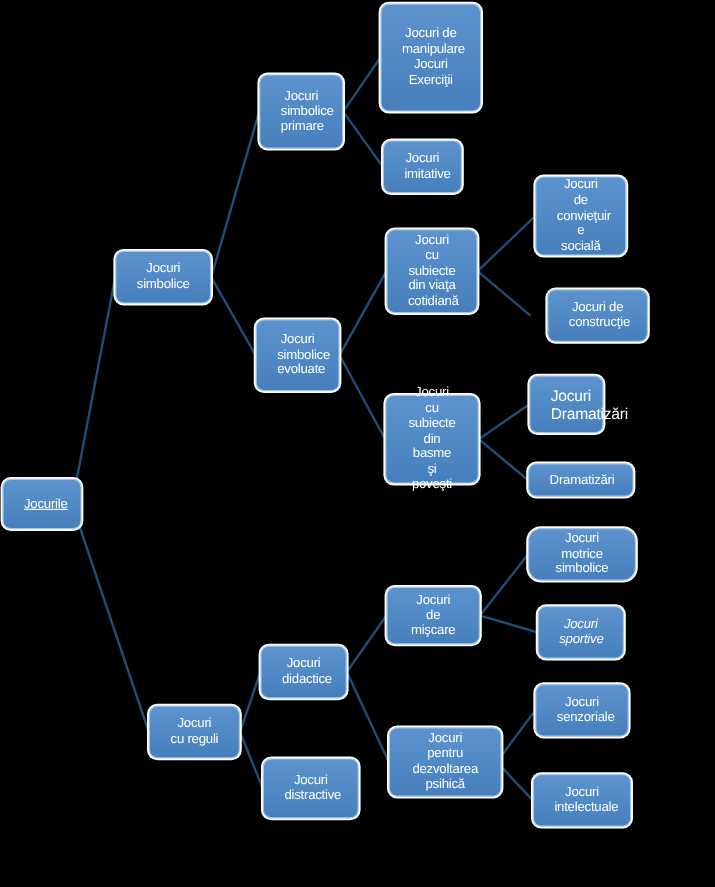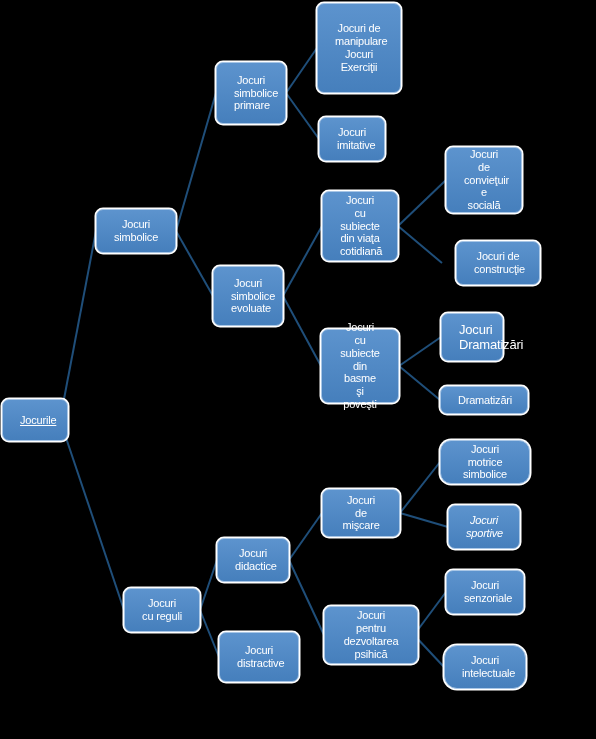--- a/index.html
+++ b/index.html
@@ -131,16 +131,16 @@
     </div>
     <div class="node" style="left: 440px; top: 440px; width: 90px; height: 44px; font-size: 11px; border-radius: 11px;">
       <span>Jocuri motrice simbolice</span>
     </div>
     <div class="node" style="left: 448px; top: 505px; width: 72px; height: 44px; font-size: 11px; font-style: italic;">
       <span>Jocuri sportive</span>
     </div>
     <div class="node" style="left: 446px; top: 570px; width: 78px; height: 44px; font-size: 11px;">
       <span>Jocuri senzoriale</span>
     </div>
-    <div class="node" style="left: 444px; top: 645px; width: 82px; height: 44px; font-size: 11px; border-radius: 13px;">
+    <div class="node" style="left: 444px; top: 645px; width: 82px; height: 44px; font-size: 11px;">
       <span>Jocuri intelectuale</span>
     </div>
   </div>
 
 </body></html>

